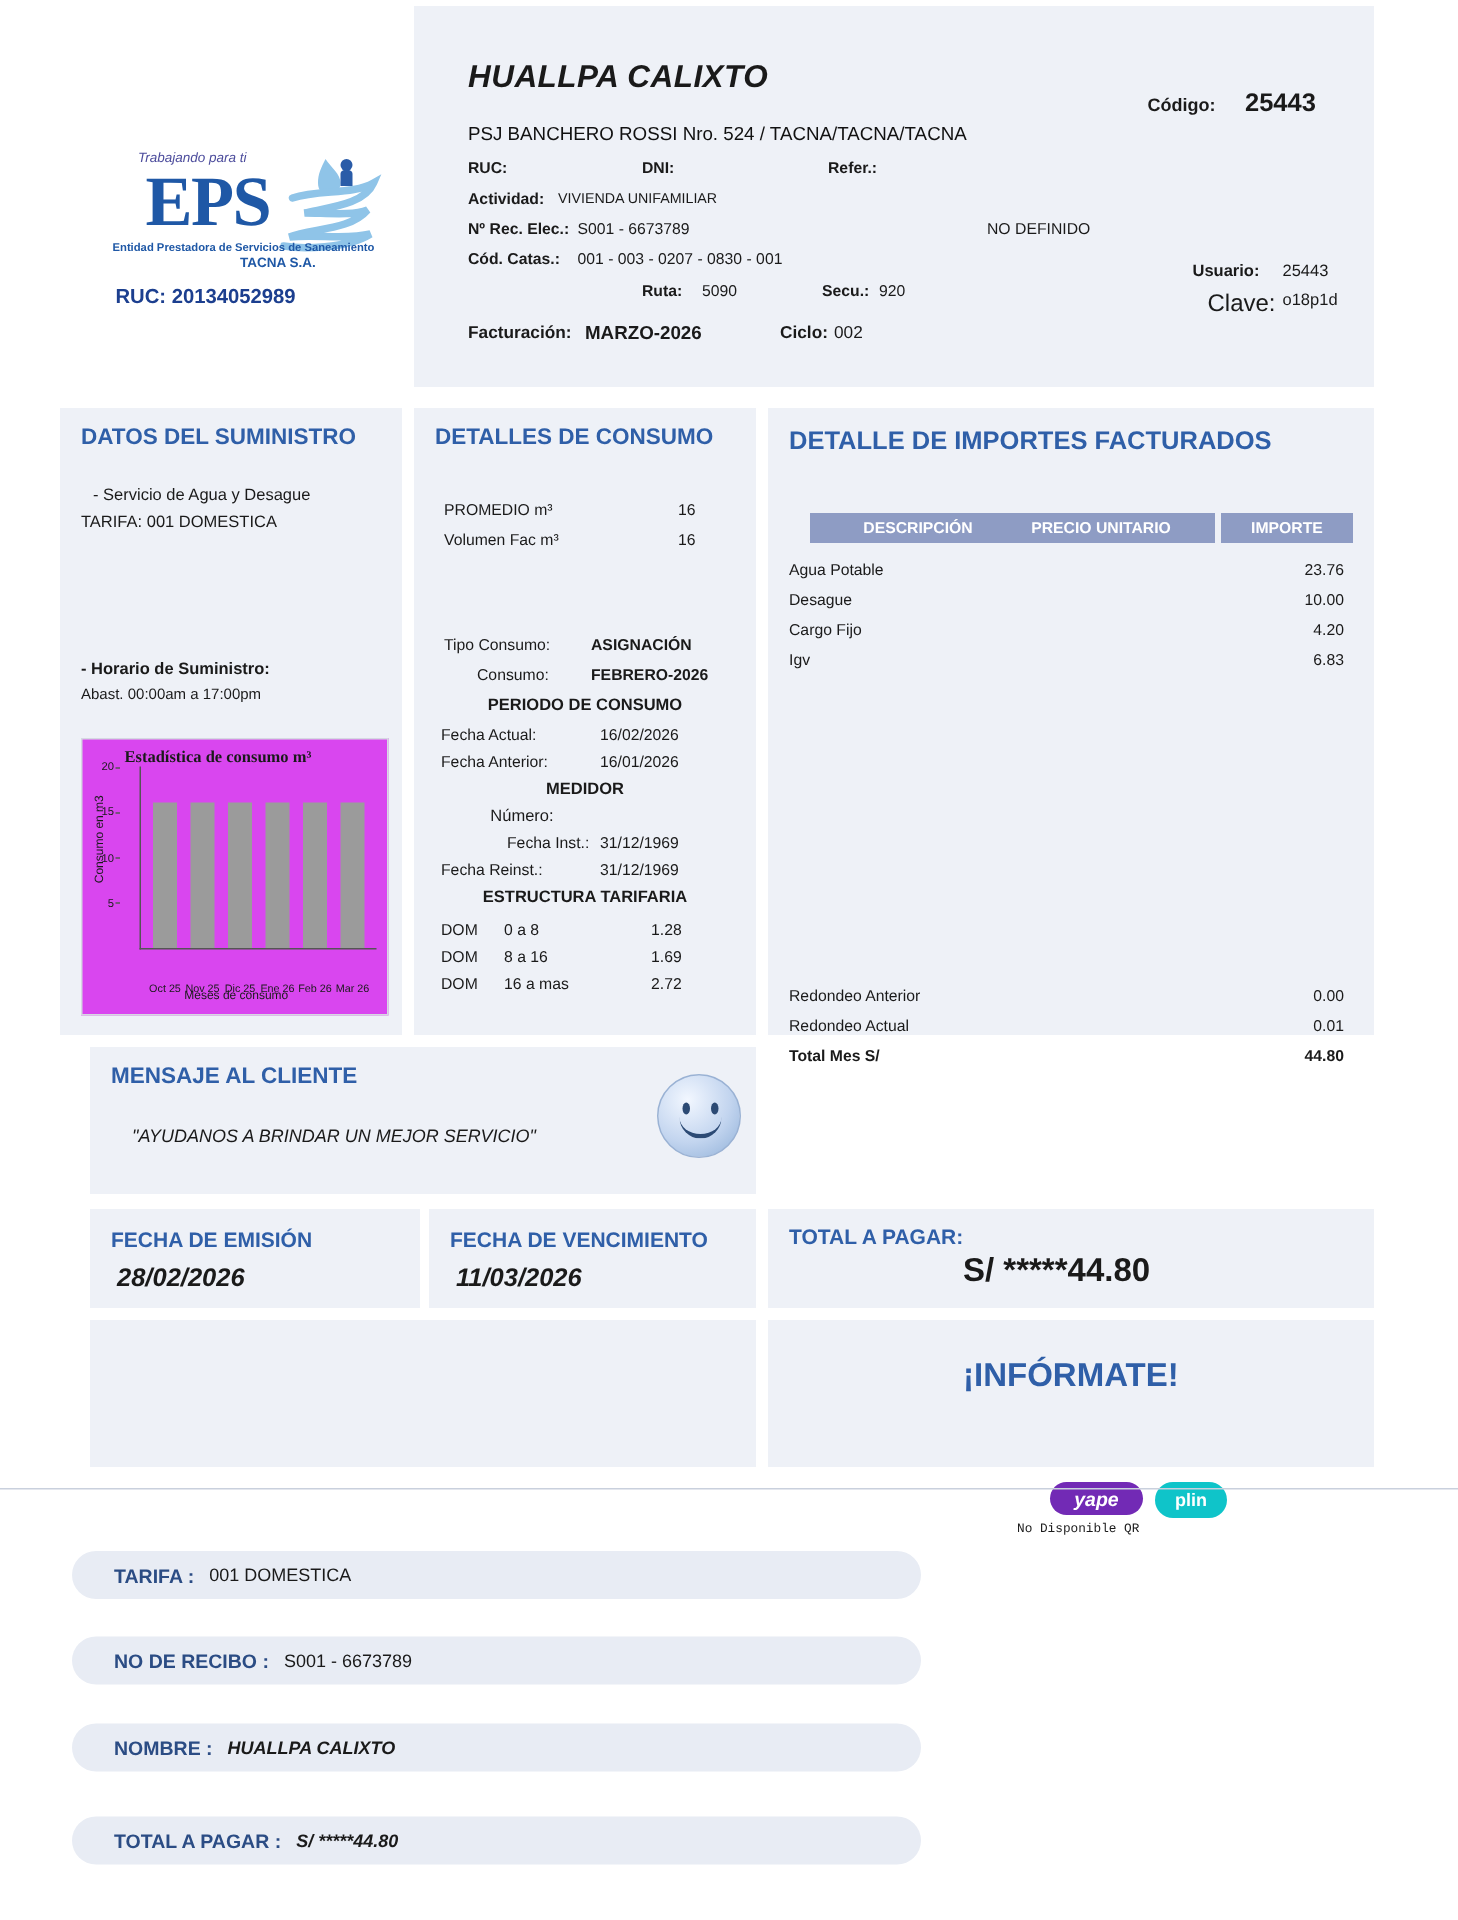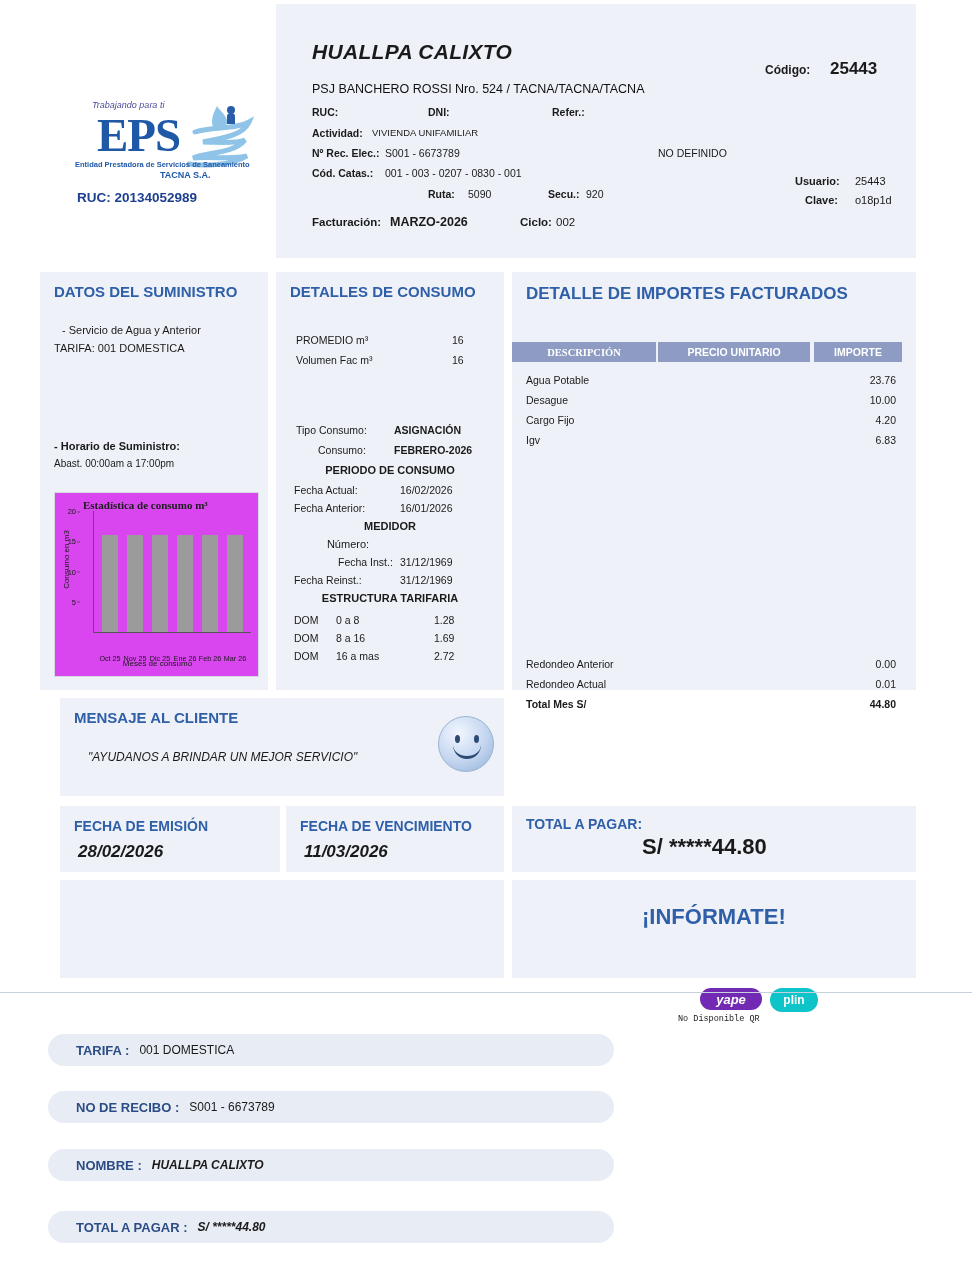--- a/index.html
+++ b/index.html
@@ -27,21 +27,21 @@
     position: absolute; left: 312px; top: 82px; font-size: 12.5px; color: #111;
   }
   .codigo-lbl { position: absolute; left: 765px; top: 63px; font-size: 12px; font-weight: bold; }
   .codigo-val { position: absolute; left: 830px; top: 59px; font-size: 17px; font-weight: bold; }
 
   .hrow { position: absolute; font-size: 10.5px; }
   .hbold { font-weight: bold; }
 
   .usuario-lbl { position: absolute; left: 795px; top: 175px; font-size: 11px; font-weight: bold; }
   .usuario-val { position: absolute; left: 855px; top: 175px; font-size: 11px; }
-  .clave-lbl { position: absolute; left: 805px; top: 194px; font-size: 11px; font-weight: bold; }
+  .clave-lbl { position: absolute; left: 805px; top: 194px; font-size: 16px; font-weight: normal; }
   .clave-val { position: absolute; left: 855px; top: 194px; font-size: 11px; }
 
   
   .logo-wrap { position: absolute; left: 55px; top: 92px; width: 200px; height: 140px; }
   .logo-tag {
     position: absolute; left: 37px; top: 8px; font-size: 9px; color: #4c4c9c;
     font-style: italic;
   }
   .logo-eps {
     position: absolute; left: 42px; top: 16px;
@@ -116,21 +116,21 @@
 
   
   .con-title { position: absolute; left: 14px; top: 12px; font-size: 15px; }
   .con-row { position: absolute; font-size: 10.5px; }
   .con-center { position: absolute; width: 228px; text-align: center; font-size: 11px; font-weight: bold; }
 
   
   .imp-title { position: absolute; left: 14px; top: 12px; font-size: 17px; }
   .imp-head { position: absolute; top: 70px; height: 20px; background: #8e9cc4; color: #fff;
               font-size: 10.5px; font-weight: bold; display: flex; align-items: center; justify-content: center; }
-  .imp-head.c1 { left: 0; width: 144px; font-family: Liberation Serif, serif; }
+  .imp-head.c1 { left: 28px; width: 144px; }
   .imp-head.c2 { left: 146px; width: 152px; }
   .imp-head.c3 { left: 302px; width: 88px; }
   .imp-item { position: absolute; left: 14px; font-size: 10.5px; }
   .imp-amt { position: absolute; left: 302px; width: 88px; text-align: right; font-size: 10.5px; padding-right: 6px; }
 
   
   .msg-title { position: absolute; left: 14px; top: 12px; font-size: 15px; }
   .msg-text { position: absolute; left: 28px; top: 52px; font-size: 12px; font-style: italic; }
   .smiley {
     position: absolute; left: 378px; top: 18px; width: 56px; height: 56px; border-radius: 50%;
@@ -228,21 +228,21 @@
       <circle cx="44" cy="8" r="4" fill="#2a5ca8"></circle>
       <path d="M40 14 C40 10 48 10 48 14 L48 22 L40 22 Z" fill="#2a5ca8"></path>
     </svg>
     <div class="logo-sub">Entidad Prestadora de Servicios de Saneamiento</div>
     <div class="logo-sub2">TACNA S.A.</div>
     <div class="logo-ruc">RUC: 20134052989</div>
   </div>
 
   <div class="panel" id="panel-suministro">
     <div class="panel-title sum-title">DATOS DEL SUMINISTRO</div>
-    <div class="sum-l1">- Servicio de Agua y Anterior</div>
+    <div class="sum-l1">- Servicio de Agua y Desague</div>
     <div class="sum-l2">TARIFA: 001 DOMESTICA</div>
     <div class="sum-l3">- Horario de Suministro:</div>
     <div class="sum-l4">Abast. 00:00am a 17:00pm</div>
 
     <div class="chart-box">
       <div class="chart-title">Estadística de consumo m³</div>
       <div class="chart-ylabel">Consumo en m3</div>
       <div class="chart-xlabel">Meses de consumo</div>
       <div class="chart-plot">
         <div class="chart-ytick" style="top:0%;">20</div>

